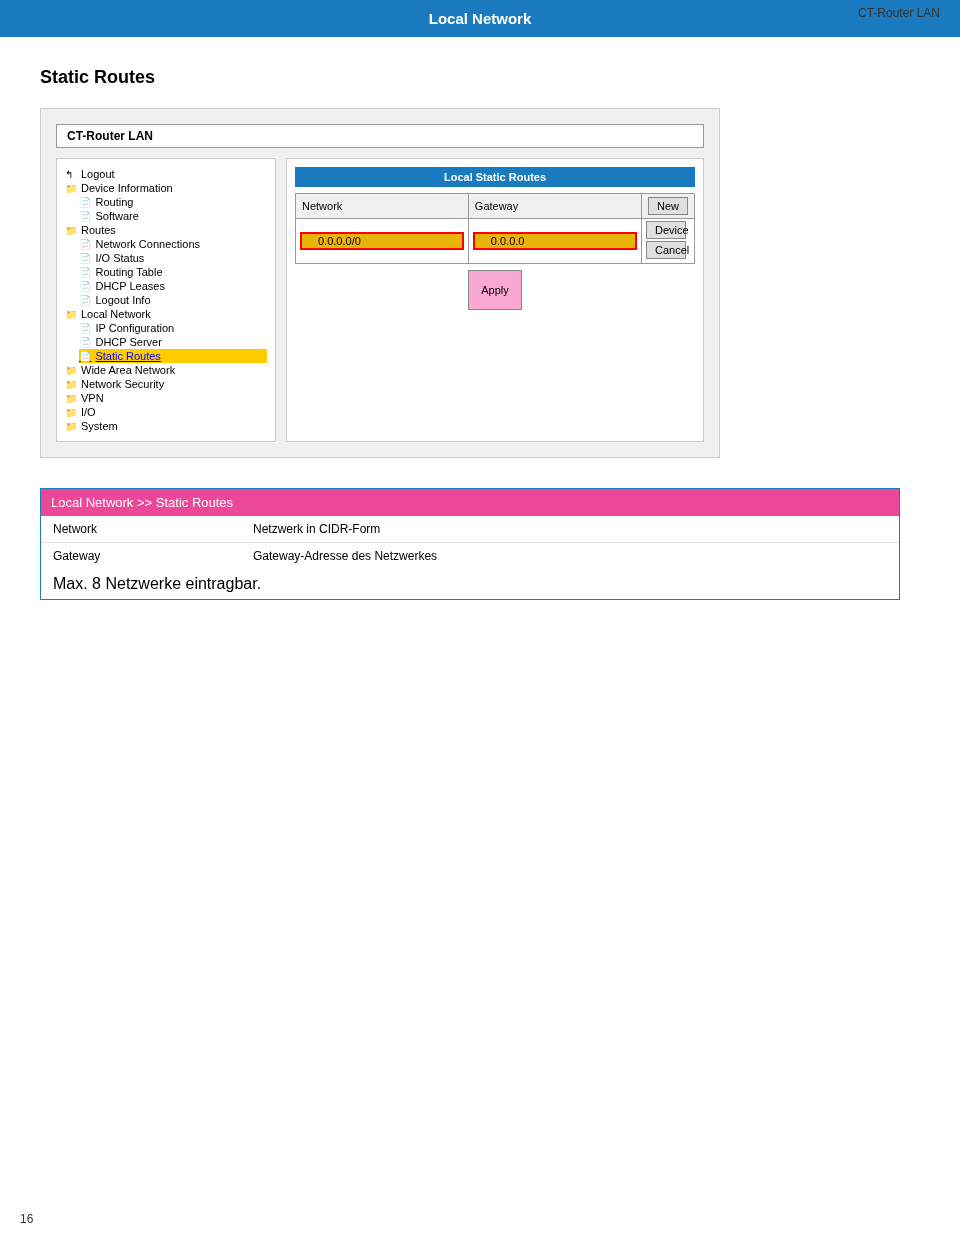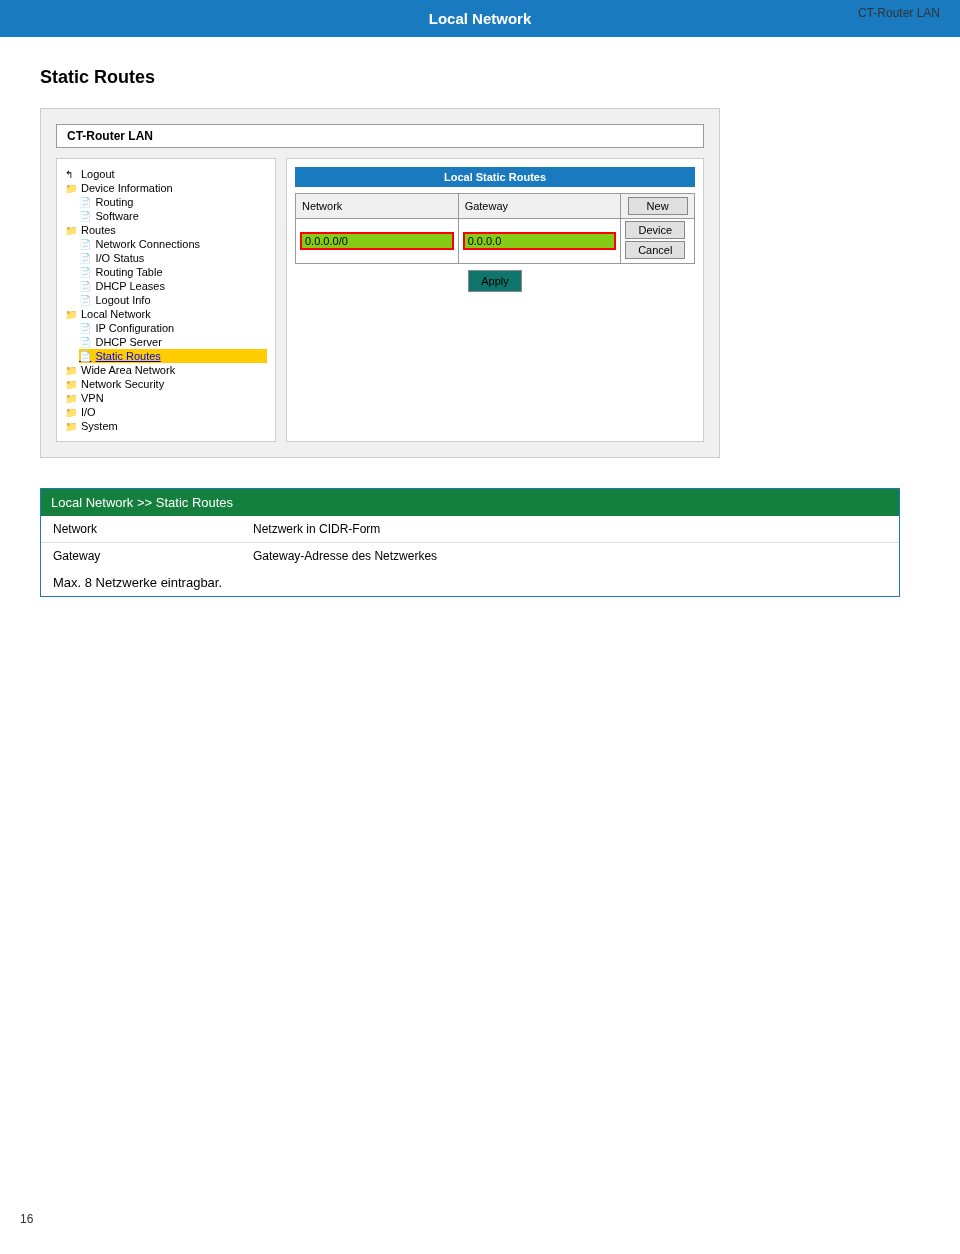--- a/index.html
+++ b/index.html
@@ -150,62 +150,62 @@
       text-align: left;
     }
 
     .routes-table td {
       border: 1px solid #999;
       padding: 2px 4px;
     }
 
     .input-field {
       border: 2px solid red;
-      background: #84cc16;
+      background: #eab308;
       width: 100%;
       font-size: 11px;
-      padding: 1px 3px;
+      padding: 1px 16px;
     }
 
     .btn {
       background: #e0e0e0;
       border: 1px solid #888;
       padding: 2px 8px;
       font-size: 11px;
       cursor: pointer;
       display: block;
-      width: 60px;
+      width: 40px;
       margin-bottom: 2px;
       text-align: center;
     }
 
     .btn-apply {
-      background: #0f766e;
+      background: #f9a8d4;
       border: 1px solid #888;
-      padding: 4px 12px;
+      padding: 13px 12px;
       font-size: 11px;
       cursor: pointer;
       margin: 4px auto;
       display: block;
     }
 
     .buttons-col {
       vertical-align: top;
       padding: 2px;
     }
 
     
     .info-table-wrapper {
       border: 1px solid #1a7abf;
       margin-top: 20px;
       width: 860px;
     }
 
     .info-table-header {
-      background: #15803d;
+      background: #ec4899;
       color: #fff;
       padding: 6px 10px;
       font-size: 13px;
     }
 
     .info-table {
       width: 100%;
       border-collapse: collapse;
     }
 
@@ -220,21 +220,21 @@
       width: 200px;
       font-weight: normal;
     }
 
     .info-table tr:last-child td {
       border-bottom: none;
     }
 
     .max-note {
       padding: 6px 12px;
-      font-size: 13px;
+      font-size: 16px;
     }
   </style>
 </head>
 <body>
 
 <div class="page-label">CT-Router LAN</div>
 
 <div class="top-bar">Local Network</div>
 
 <div class="main-content">

